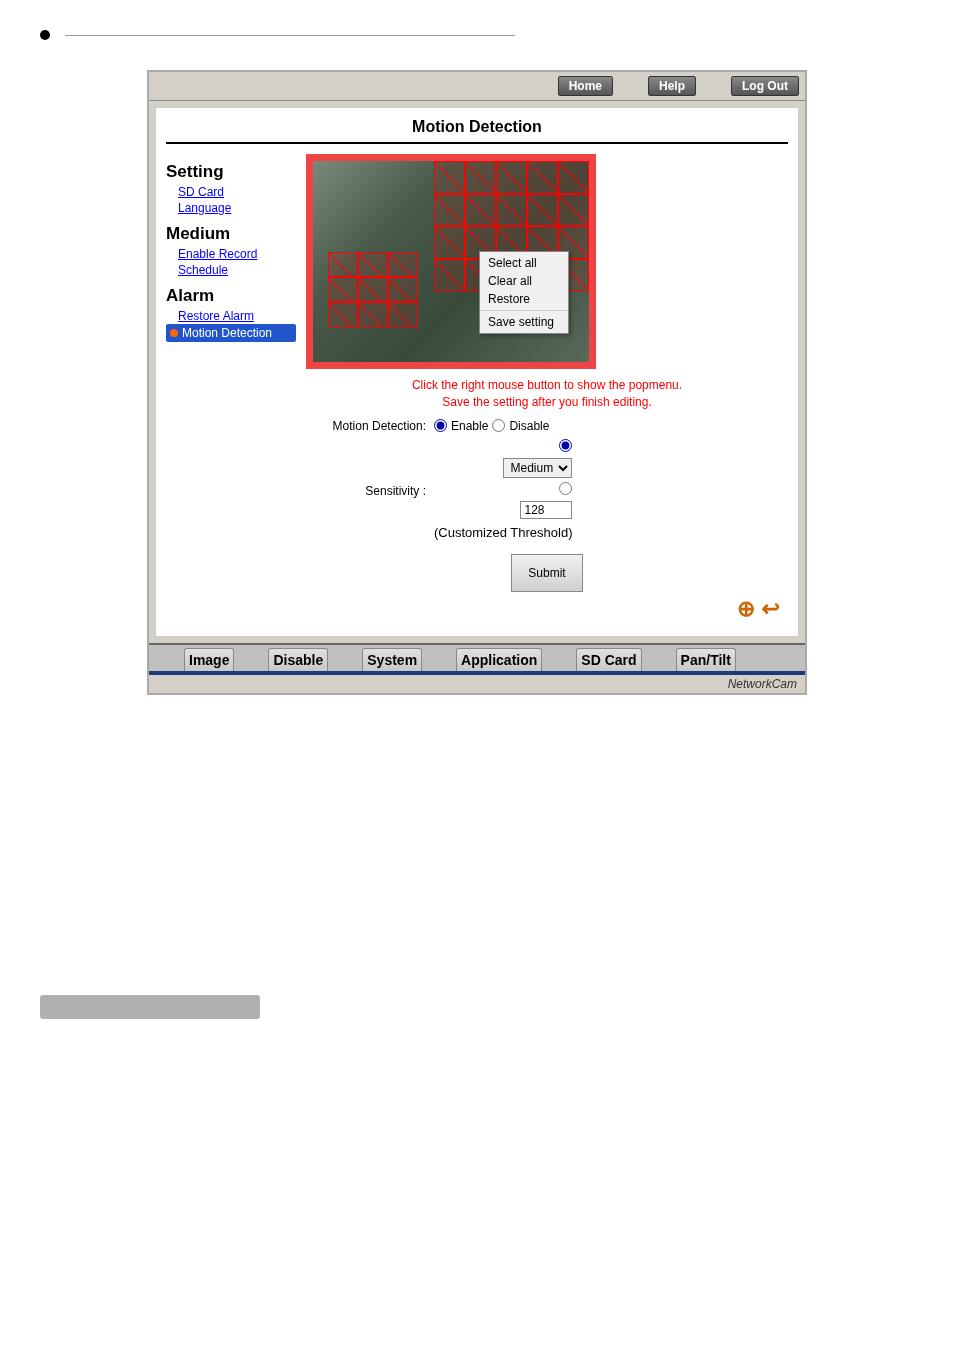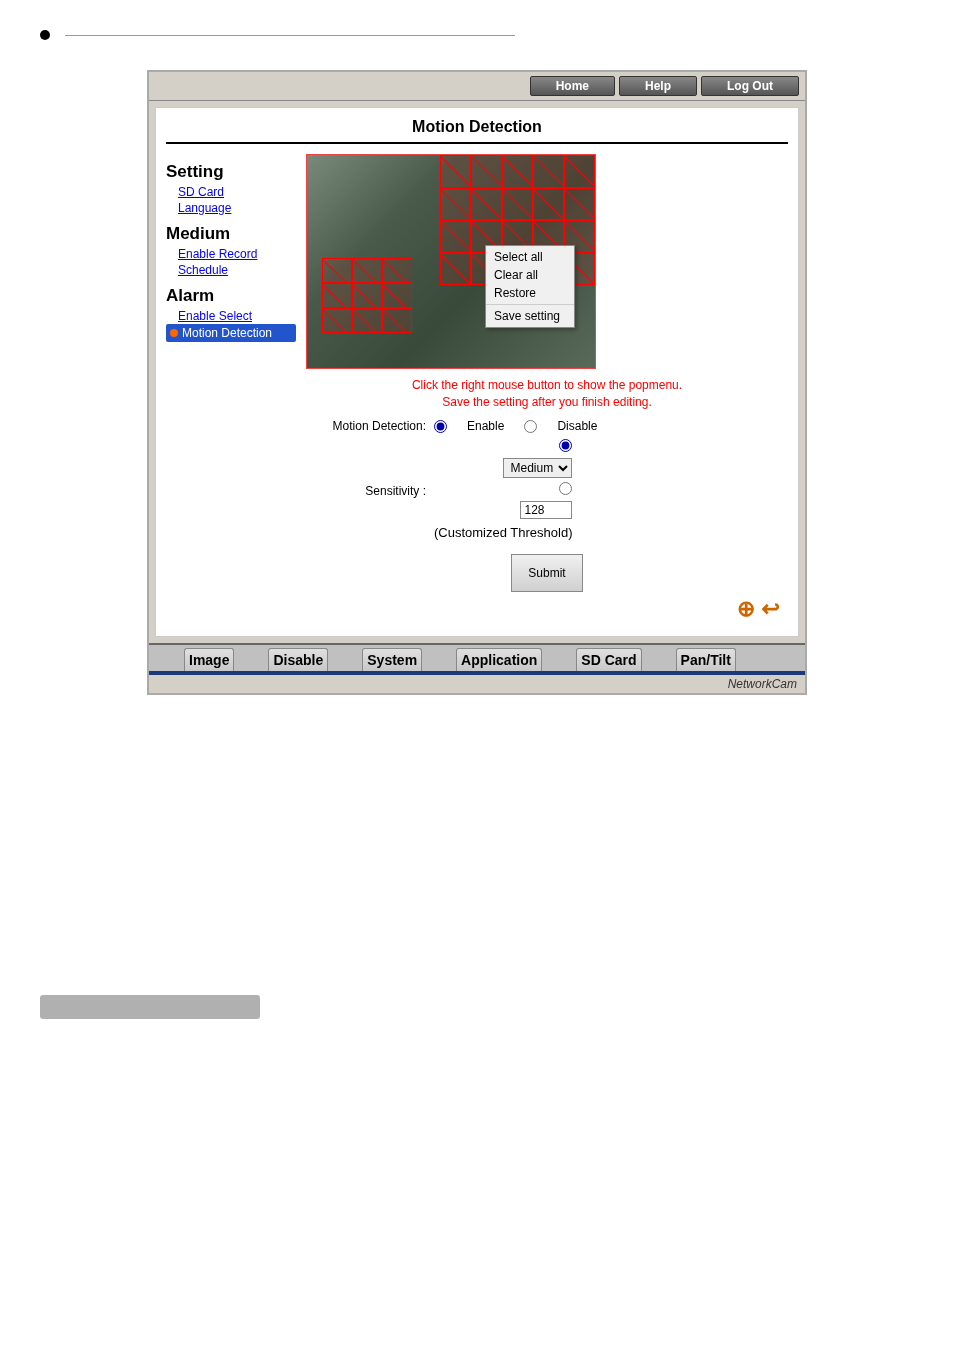--- a/index.html
+++ b/index.html
@@ -52,28 +52,29 @@
     .top-nav {
       display: flex;
       justify-content: flex-end;
       background: #d4d0c8;
       padding: 4px 6px;
       gap: 4px;
       border-bottom: 1px solid #888;
     }
 
     .top-nav-btn {
-      padding: 2px 25px;
+      padding: 2px 10px;
       font-size: 12px;
       font-weight: bold;
       color: #fff;
       background: linear-gradient(to bottom, #888, #555);
       border: 1px solid #333;
       cursor: pointer;
       border-radius: 2px;
+      margin-left: 31px;
     }
 
     
     .content-area {
       background: #fff;
       margin: 6px;
       padding: 10px;
       border: 1px solid #ccc;
     }
 
@@ -135,21 +136,21 @@
 
     
     .camera-section {
       flex: 1;
     }
 
     .camera-wrapper {
       position: relative;
       width: 290px;
       height: 215px;
-      border: 1px solid #ef4444;
+      border: 7px solid #ef4444;
       overflow: hidden;
       background: #555;
     }
 
     
     .camera-bg {
       position: absolute;
       top: 0; left: 0;
       width: 100%; height: 100%;
       background: linear-gradient(135deg, #7a8a7a 0%, #4a5a4a 30%, #3a4a3a 60%, #5a6a5a 100%);
@@ -261,22 +262,22 @@
     .setting-label {
       font-size: 12px;
       color: #000;
       width: 120px;
       text-align: right;
       margin-right: 8px;
     }
 
     .radio-group {
       display: flex;
-      align-items: flex-end;
-      gap: 20px;
+      align-items: flex-start;
+      gap: 4px;
       font-size: 12px;
     }
 
     .radio-btn {
       accent-color: #00a;
     }
 
     .sensitivity-row {
       display: flex;
       align-items: flex-end;
@@ -397,21 +398,21 @@
       <div class="main-layout">
 
         <div class="sidebar">
           <div class="sidebar-section-label">Setting</div>
           <div class="sidebar-item">SD Card</div>
           <div class="sidebar-item">Language</div>
           <div class="sidebar-section-label">Medium</div>
           <div class="sidebar-item">Enable Record</div>
           <div class="sidebar-item">Schedule</div>
           <div class="sidebar-section-label">Alarm</div>
-          <div class="sidebar-item">Enable Select</div>
+          <div class="sidebar-item">Restore Alarm</div>
           <div class="sidebar-item active-item">
             <div class="active-bullet"></div>
             <span>Motion Detection</span>
           </div>
         </div>
 
         <div class="camera-section">
 
           <div class="camera-wrapper">
             <div class="camera-bg"></div>

